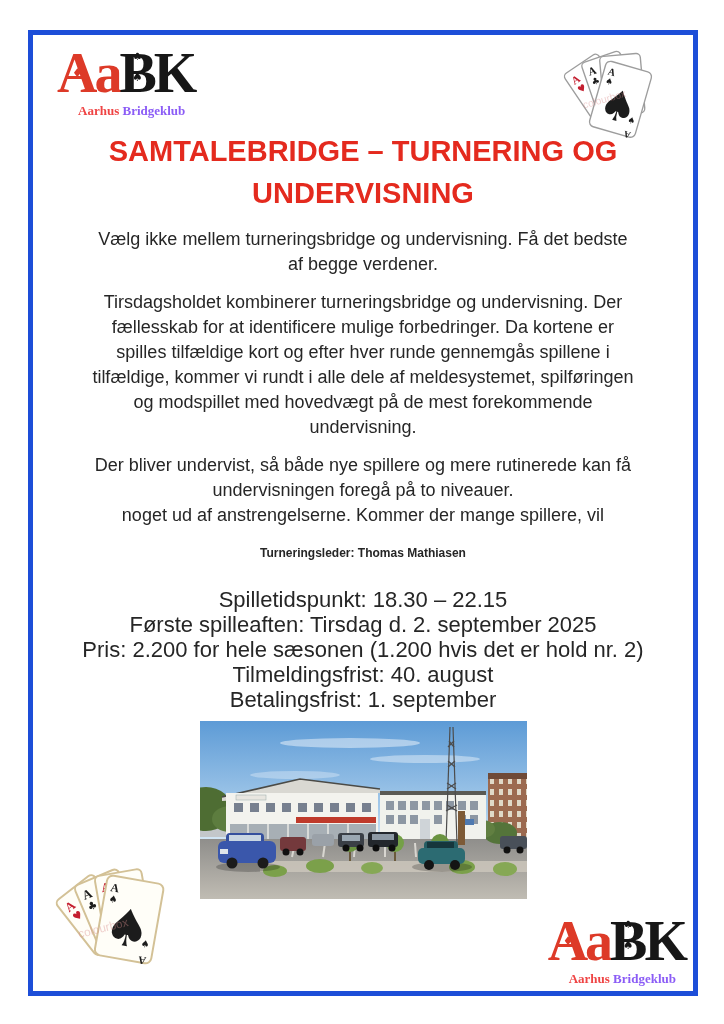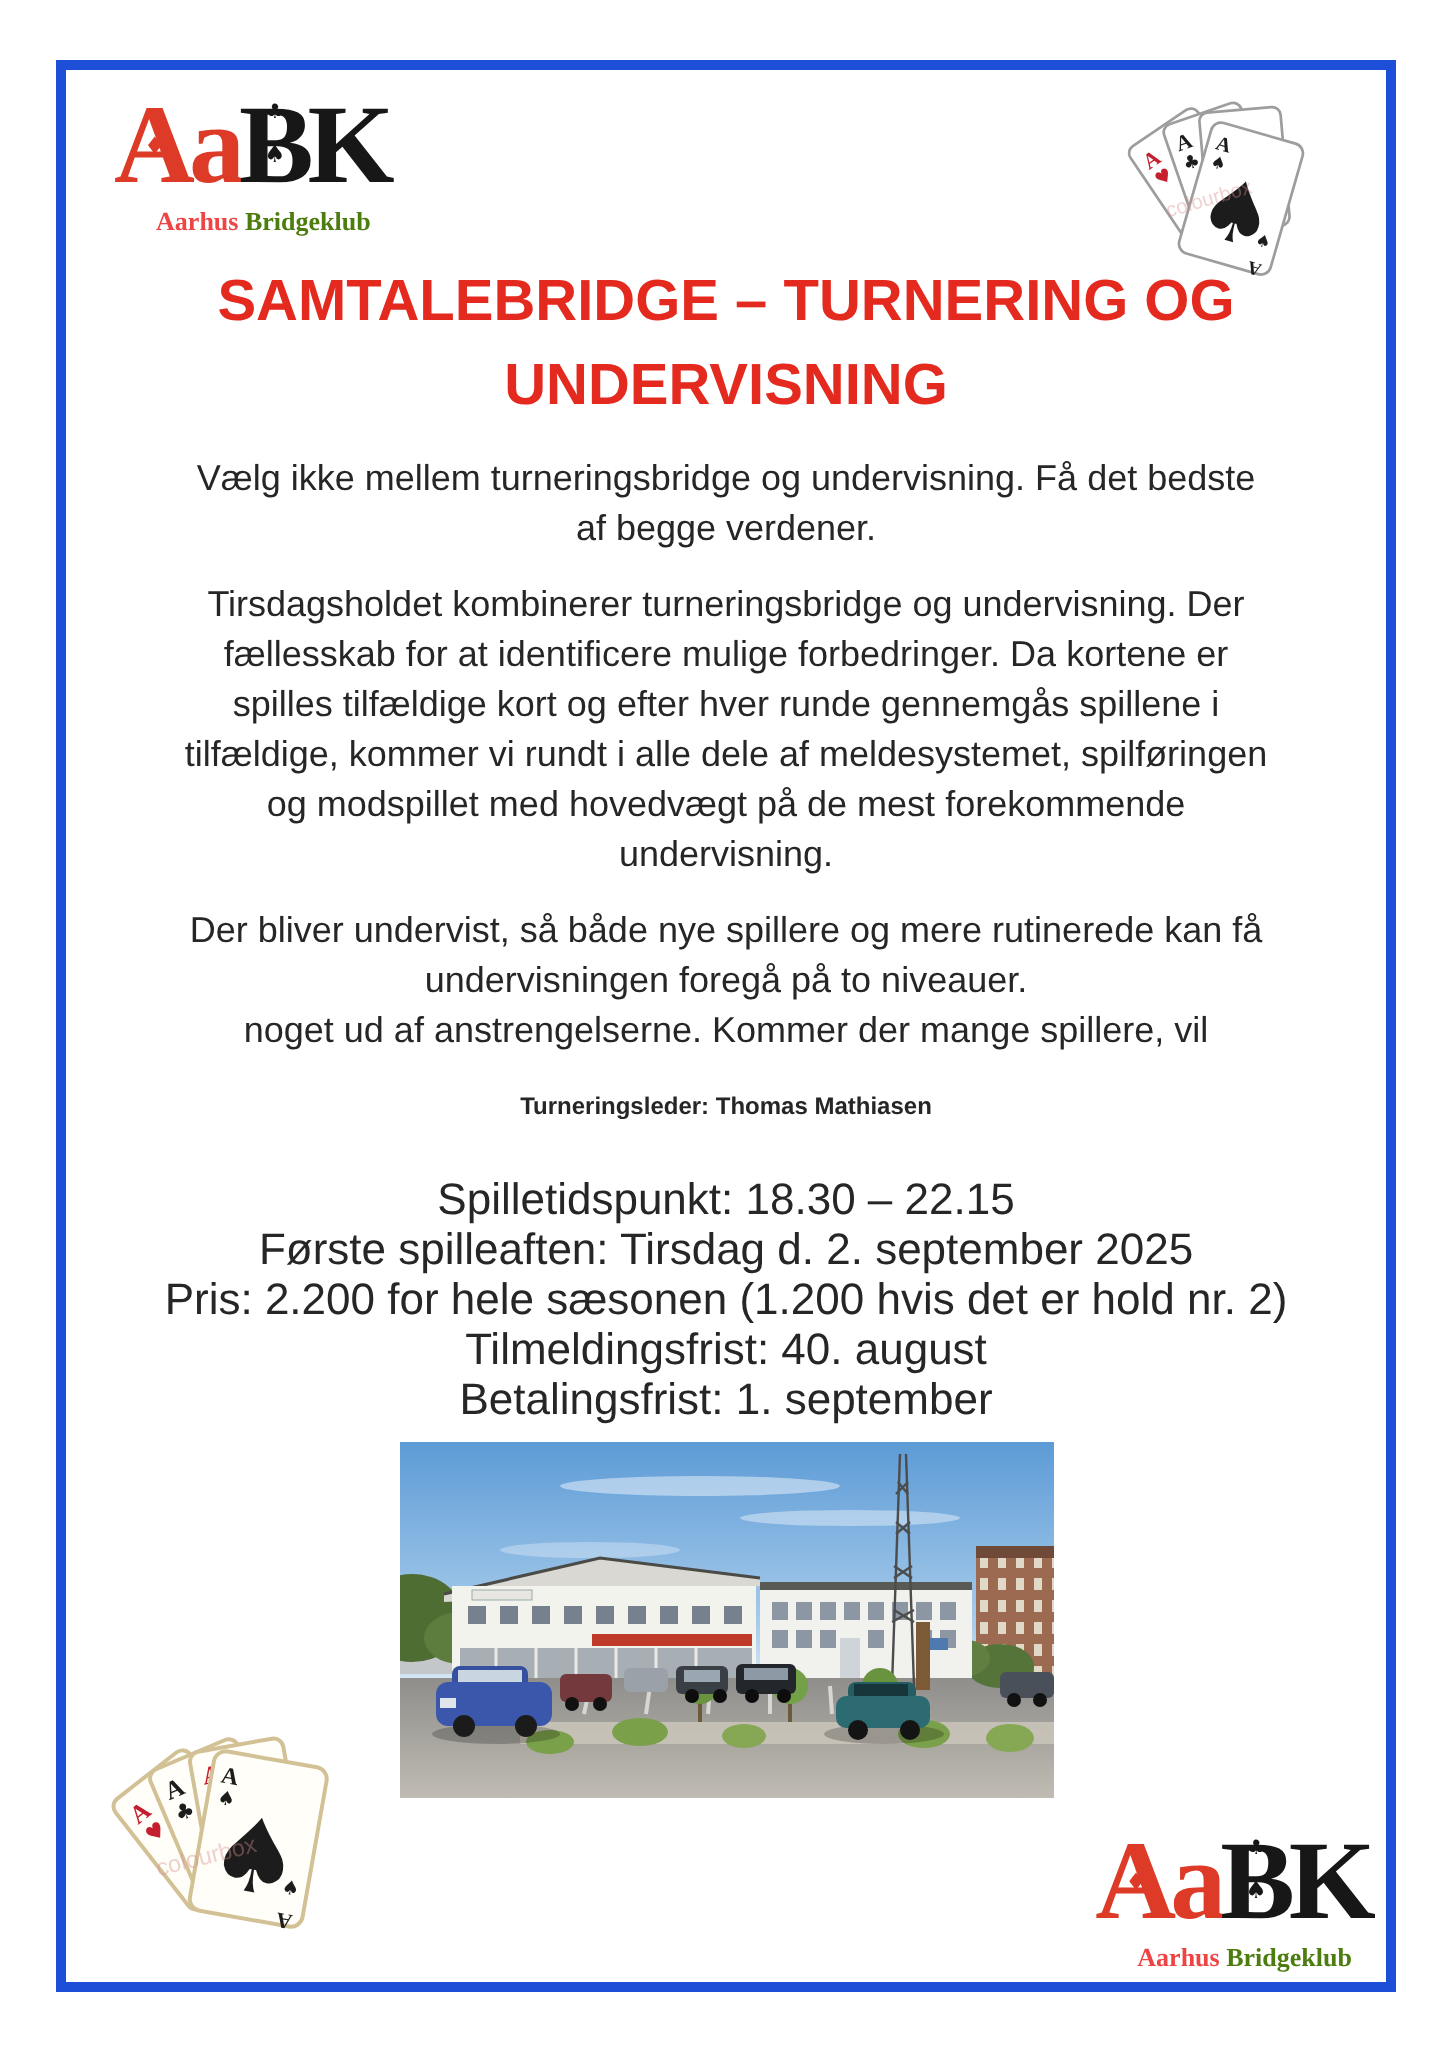--- a/index.html
+++ b/index.html
@@ -24,21 +24,21 @@
   .logo-black{color:#171717;}
   .suit-overlay{position:absolute;font-family:"DejaVu Sans", sans-serif;font-weight:normal;letter-spacing:0;}
   .suit-a{left:15px;top:22px;font-size:12px;color:#dd3a28;}
   .suit-b-top{left:76px;top:7px;font-size:10px;color:#171717;}
   .suit-b-bot{left:75px;top:26px;font-size:12px;color:#171717;}
   .logo-tagline{
     font-family:"Liberation Serif", serif;font-size:13px;font-weight:bold;
     margin-top:3px;text-align:center;padding-left:12px;white-space:nowrap;
   }
   .tag-red{color:#ef4444;}
-  .tag-black{color:#4d7c0f;}
+  .tag-black{color:#8b5cf6;}
   
   .cards{position:absolute;}
   .cards-top{right:30px;top:6px;width:112px;height:118px;}
   .cards-bottom{left:8px;bottom:-4px;width:134px;height:138px;}
   .cards svg{width:100%;height:100%;}
   .card{fill:#ffffff;stroke:#9d9d9d;stroke-width:1.6;}
   .cards-bottom .card{fill:#fffef8;stroke:#d3c196;stroke-width:2;}
   .rk{font-family:"Liberation Serif", serif;font-weight:bold;}
   .st{font-family:"DejaVu Sans", sans-serif;}
   .red{fill:#c41e2f;}

